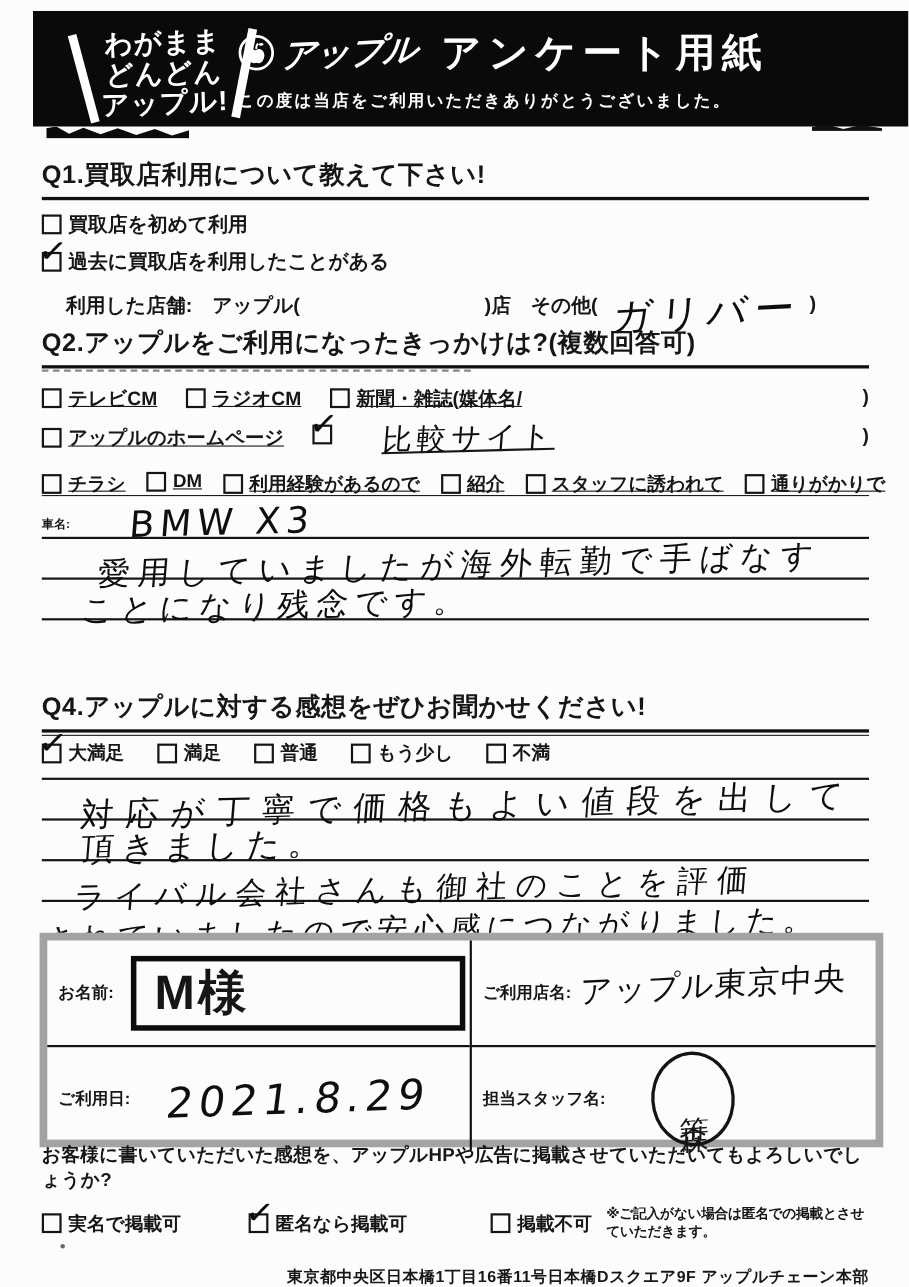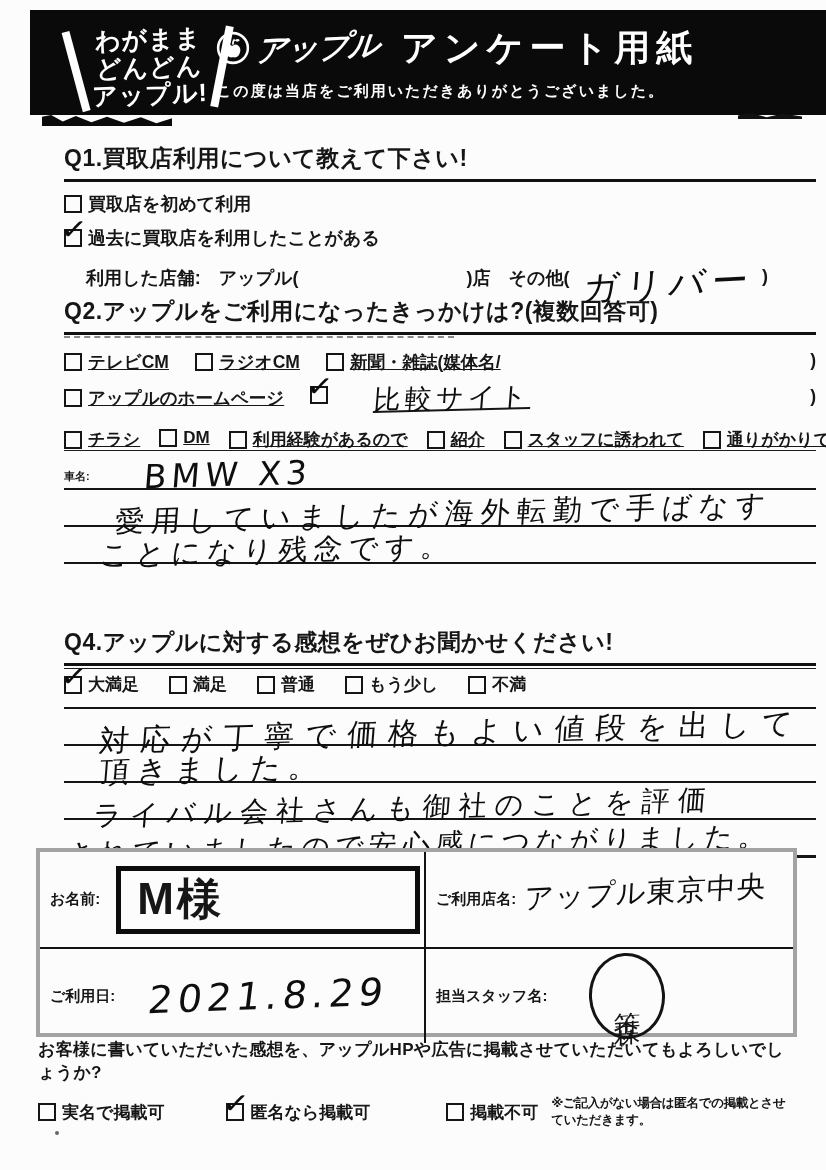--- a/index.html
+++ b/index.html
@@ -18,21 +18,21 @@
   .bar-row1{display:flex;align-items:center;height:52px;}
   .apple-logo{width:34px;height:34px;flex:0 0 auto;}
   .brand-script{color:#fff;font-size:31px;font-weight:bold;font-style:italic;letter-spacing:-1px;margin-left:6px;transform:skewX(-8deg) rotate(-3deg);display:inline-block;}
   .sheet-title{color:#fff;font-size:36px;font-weight:bold;letter-spacing:6px;margin-left:22px;}
   .bar-sub{color:#fff;font-size:15px;font-weight:bold;letter-spacing:2px;margin-top:8px;}
   .smudge{position:absolute;left:42px;top:115px;width:130px;height:11px;background:#0b0b0b;
     clip-path:polygon(0 15%,7% 0,16% 60%,26% 10%,38% 65%,50% 15%,63% 70%,76% 20%,88% 75%,100% 30%,100% 100%,0 100%);}
   .smudge2{position:absolute;left:738px;top:113px;width:64px;height:6px;background:#111;
     clip-path:polygon(0 40%,20% 0,45% 70%,70% 10%,100% 60%,100% 100%,0 100%);}
   
-  .qsec{position:absolute;left:38px;width:752px;margin-left:26px;}
+  .qsec{position:absolute;left:38px;width:752px;}
   .q1{top:143px;} .q2{top:296px;} .q3{top:448px;} .q4{top:627px;}
   .qtitle{margin:0;font-size:23px;font-weight:bold;letter-spacing:0.5px;padding-bottom:5px;border-bottom:3.5px solid #111;}
   .thin-rule{border-top:1.5px solid #1d1d1d;margin-top:2px;height:0;}
   .dash-artifact{width:390px;border-bottom:2px dashed #2a2a2a;opacity:.55;margin-top:1px;}
   .cb{position:relative;display:inline-block;width:14px;height:14px;border:2.2px solid #151515;margin-right:6px;vertical-align:-2px;flex:0 0 auto;background:#fcfcfc;}
   .mark{position:absolute;left:-5px;top:-17px;font-size:31px;font-weight:400;line-height:1;transform:rotate(7deg);color:#0d0d0d;font-family:"DejaVu Sans",sans-serif;}
   .opt-row{display:flex;align-items:center;font-size:18px;font-weight:bold;margin-top:10px;}
   .hand{font-family:"DejaVu Sans",sans-serif;font-weight:400;color:#0e0e0e;display:inline-block;transform:skewX(-6deg) rotate(-1.5deg);}
   
   .store-line{display:flex;align-items:flex-start;font-size:18px;font-weight:bold;margin-top:16px;padding-left:22px;}
@@ -54,21 +54,21 @@
   .wl-text{position:absolute;bottom:-9px;white-space:nowrap;}
   .q3-l1{left:52px;font-size:29px;letter-spacing:7px;}
   .q3-l2{left:36px;font-size:29px;letter-spacing:6px;}
   .rate-row{display:flex;align-items:center;font-size:17px;font-weight:bold;border-bottom:2px solid #151515;padding:4px 0 11px 0;}
   .rate-row .q2item{margin-right:30px;}
   .q4-l1{left:36px;font-size:30px;letter-spacing:11px;}
   .q4-l2{left:36px;font-size:30px;letter-spacing:7px;}
   .q4-l3{left:30px;font-size:28px;letter-spacing:8px;}
   .q4-l4{left:2px;font-size:28px;letter-spacing:5px;}
   
-  .info-table{position:absolute;left:36px;top:848px;width:753px;height:181px;border:4px solid #a3a3a3;
+  .info-table{position:absolute;left:36px;top:848px;width:753px;height:181px;border:7px solid #a3a3a3;
     display:grid;grid-template-columns:51% 49%;grid-template-rows:95px 1fr;background:#fcfcfc;}
   .cell{display:flex;align-items:center;padding:4px 10px;position:relative;}
   .cell-r{border-left:2.5px solid #121212;}
   .cell-b{border-top:2.5px solid #121212;}
   .cell-label{font-size:15px;font-weight:bold;flex:0 0 auto;}
   .name-box{border:5px solid #0c0c0c;height:58px;min-width:262px;display:flex;align-items:center;padding:0 16px;margin-left:16px;
     font-size:44px;font-weight:bold;letter-spacing:3px;background:#fcfcfc;}
   .store-hand{font-size:29px;letter-spacing:1px;margin-left:8px;margin-top:-14px;transform:rotate(-3deg) skewX(-6deg);white-space:nowrap;}
   .date-hand{font-size:38px;letter-spacing:5px;margin-left:34px;transform:skewX(-9deg) rotate(-2deg);}
   .stamp{width:70px;height:80px;border:3px solid #141414;border-radius:50%;display:flex;align-items:center;justify-content:center;
@@ -284,16 +284,17 @@
             <span class="mark">✓</span>
           </span>
         <span>匿名なら掲載可</span>
       </span>
       <span class="pub-item i3">
         <span class="cb"></span>
         <span>掲載不可</span>
       </span>
       <span class="pub-note">※ご記入がない場合は匿名での掲載とさせていただきます。</span>
     </div>
+    <div class="address">東京都中央区日本橋1丁目16番11号日本橋Dスクエア9F アップルチェーン本部</div>
   </div>
 
   <div class="speck"></div>
 </div>
 
 </body></html>

